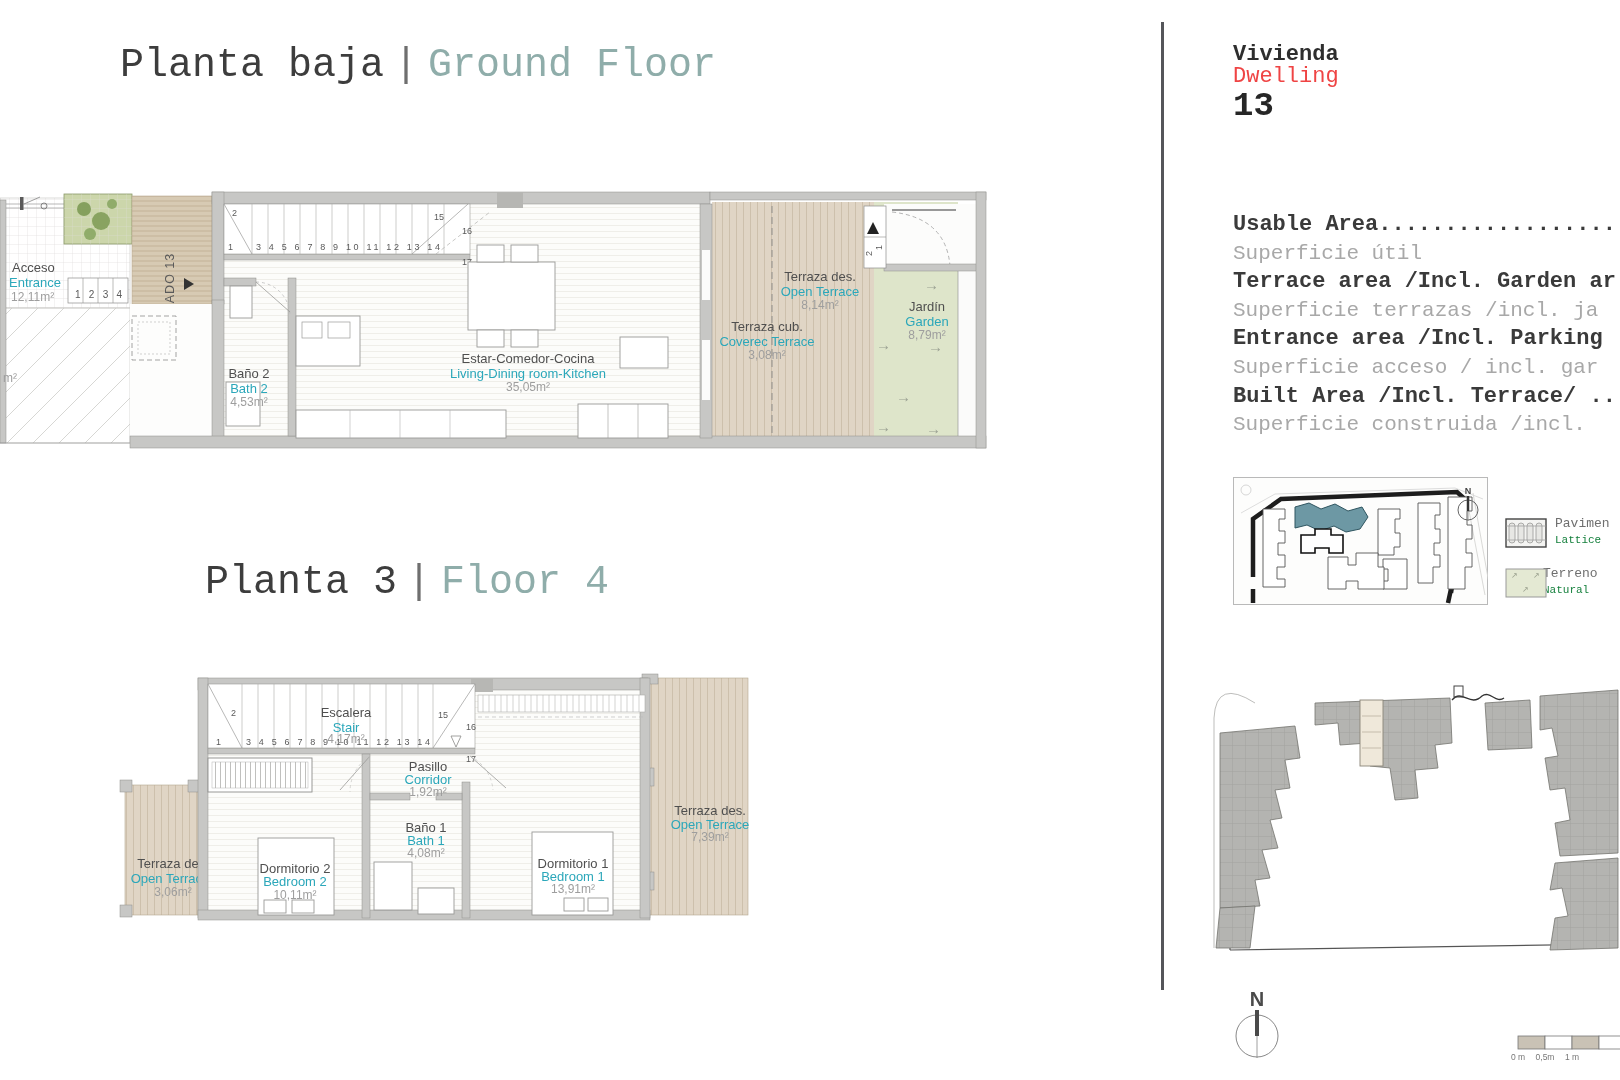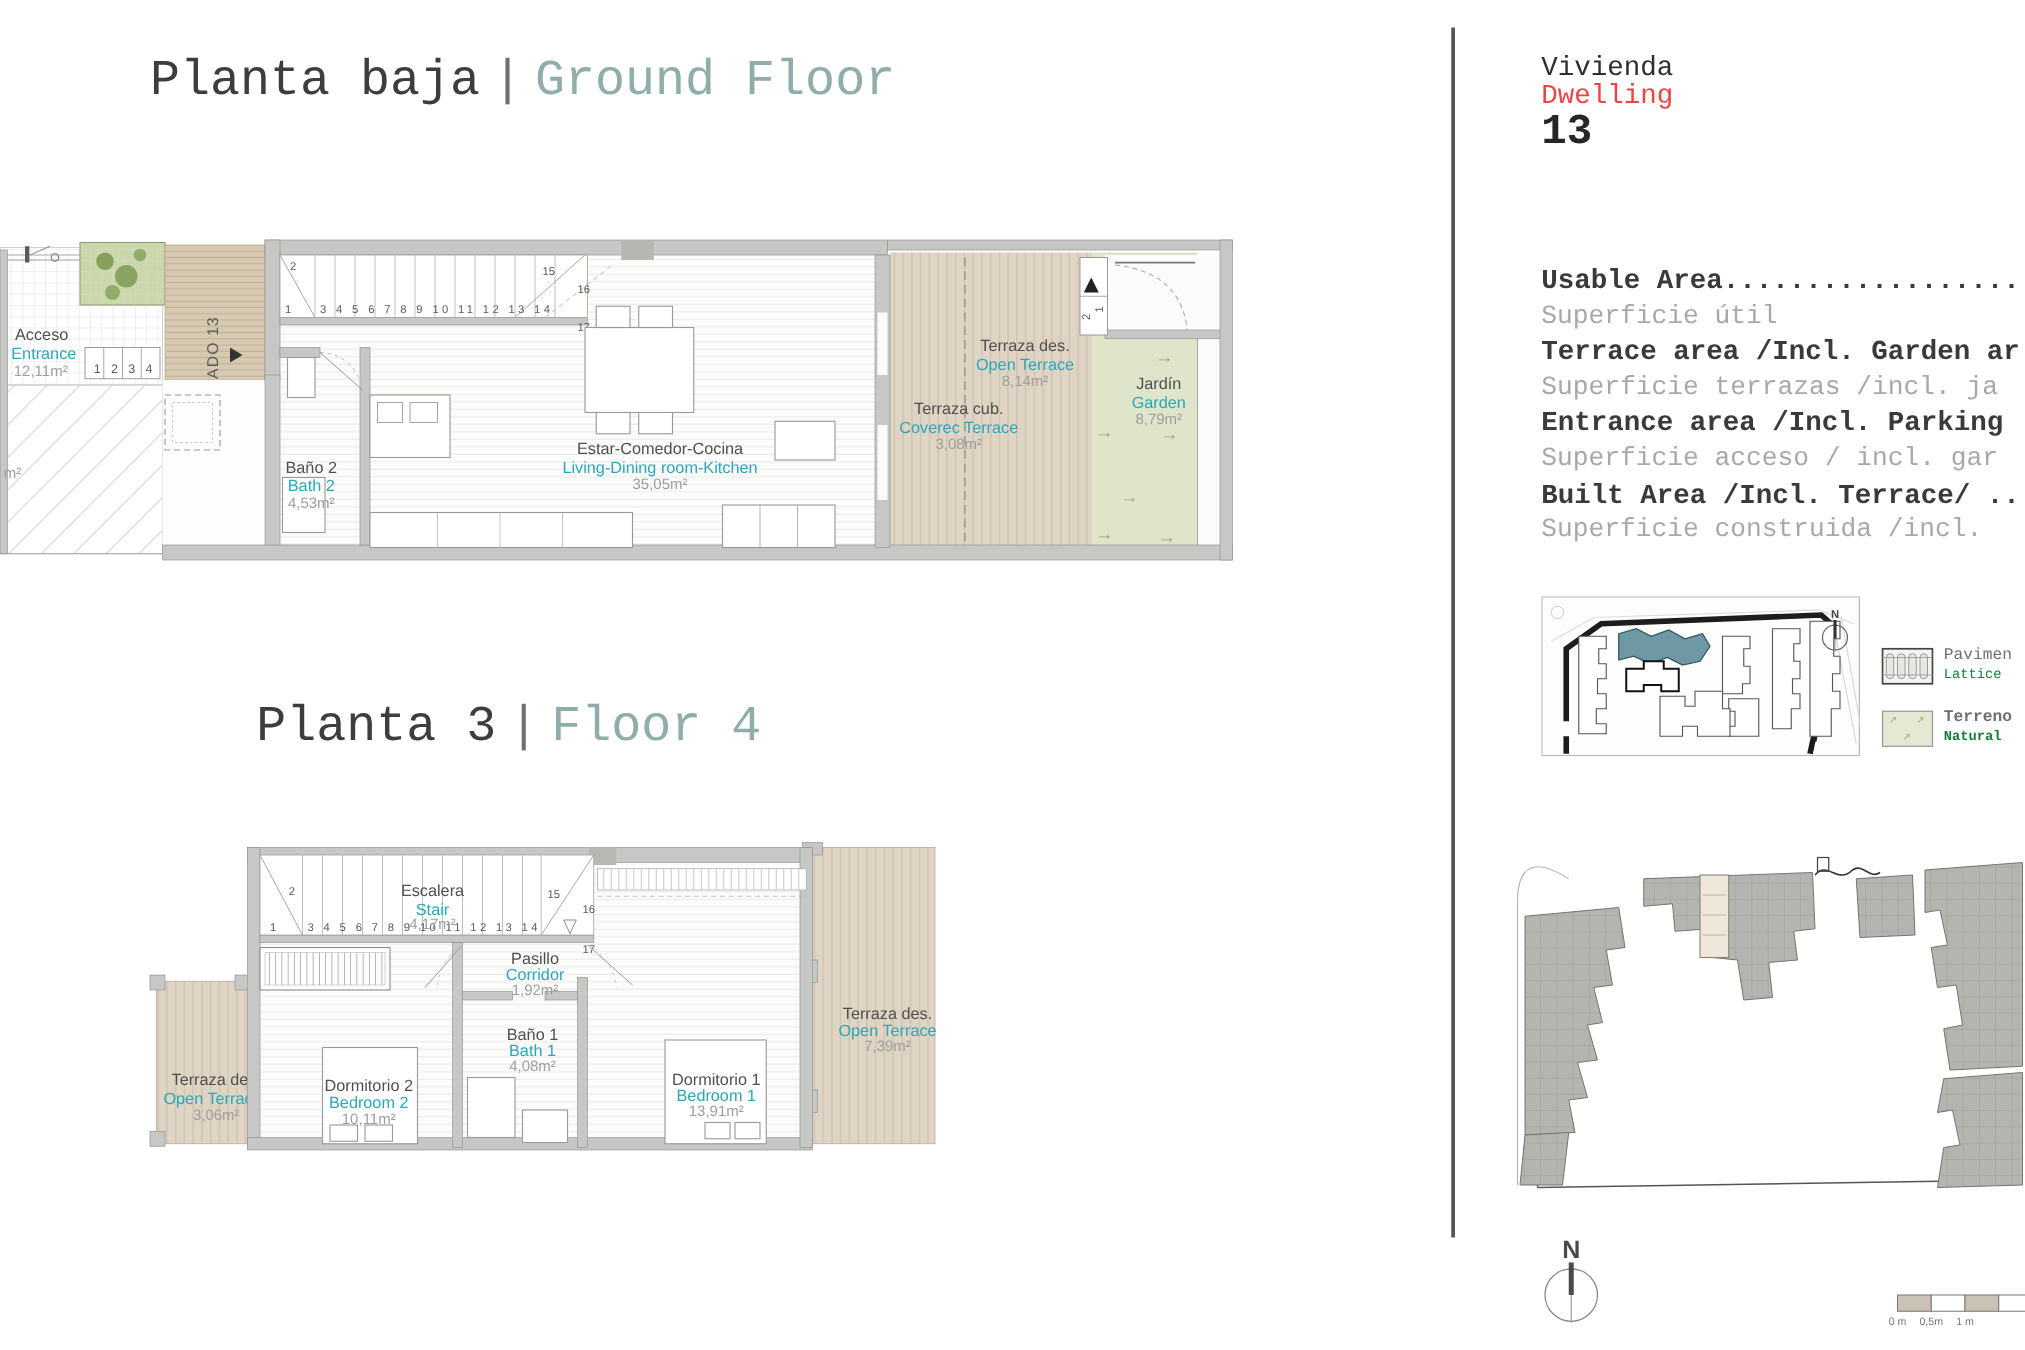--- a/index.html
+++ b/index.html
@@ -8,21 +8,21 @@
   .abs { position:absolute; }
 
   
   .plan-title { position:absolute; font-family:"Liberation Mono", monospace; font-size:40px; line-height:1; white-space:nowrap; }
   .plan-title .es { color:#3d3d3d; }
   .plan-title .sep { color:#6f6f6f; padding:0 10px; }
   .plan-title .en { color:#8fadaa; }
 
   
   .panel-head { position:absolute; left:1233px; top:44px; font-family:"Liberation Mono", monospace; white-space:nowrap; }
-  .panel-head .es { font-size:22px; font-weight:normal; color:#2e2e2e; line-height:22px; }
+  .panel-head .es { font-size:22px; font-weight:bold; color:#2e2e2e; line-height:22px; }
   .panel-head .en { font-size:22px; color:#ef4444; line-height:22px; }
   .panel-head .num { font-size:34px; font-weight:bold; color:#262626; line-height:36px; }
 
   .area-list { position:absolute; left:1233px; top:211px; font-family:"Liberation Mono", monospace; white-space:nowrap; }
   .area-list .b { font-size:22px; font-weight:bold; color:#3a3a3a; line-height:28.6px; letter-spacing:0; }
   .area-list .g { font-size:21px; color:#a8a8a8; line-height:28.6px; }
 
   .divider { position:absolute; left:1161px; top:22px; width:3px; height:968px; background:#55565a; }
 
   .legend-item { position:absolute; font-family:"Liberation Mono", monospace; white-space:nowrap; }
@@ -416,21 +416,21 @@
 
 <div class="legend-item" style="left:1505px; top:566px;">
   <svg class="abs" style="left:0; top:2px;" width="42" height="30" viewBox="0 0 42 30">
     <rect x="1" y="1" width="40" height="28" fill="#e4e9d3" stroke="#999" stroke-width="1"></rect>
     <g fill="#9aa08e" font-size="8" font-family="Liberation Sans, sans-serif">
       <text x="6" y="10">↗</text>
         <text x="28" y="10">↗</text>
         <text x="17" y="24">↗</text>
     </g>
   </svg>
-  <div style="margin-left:50px;font-weight:bold;">
+  <div style="margin-left:38px;">
     <div class="l1">Terreno</div>
     <div class="l2">Natural</div>
   </div>
 </div>
 
 <svg class="abs" style="left:1200px; top:648px;" width="420" height="312" viewBox="0 0 420 312">
   <defs>
     <pattern id="sp-units" width="13" height="13" patternUnits="userSpaceOnUse">
       <rect width="13" height="13" fill="#b4b4b1"></rect>
       <path d="M0,6.5 H13 M6.5,0 V13" stroke="#a3a39f" stroke-width="0.5"></path>

